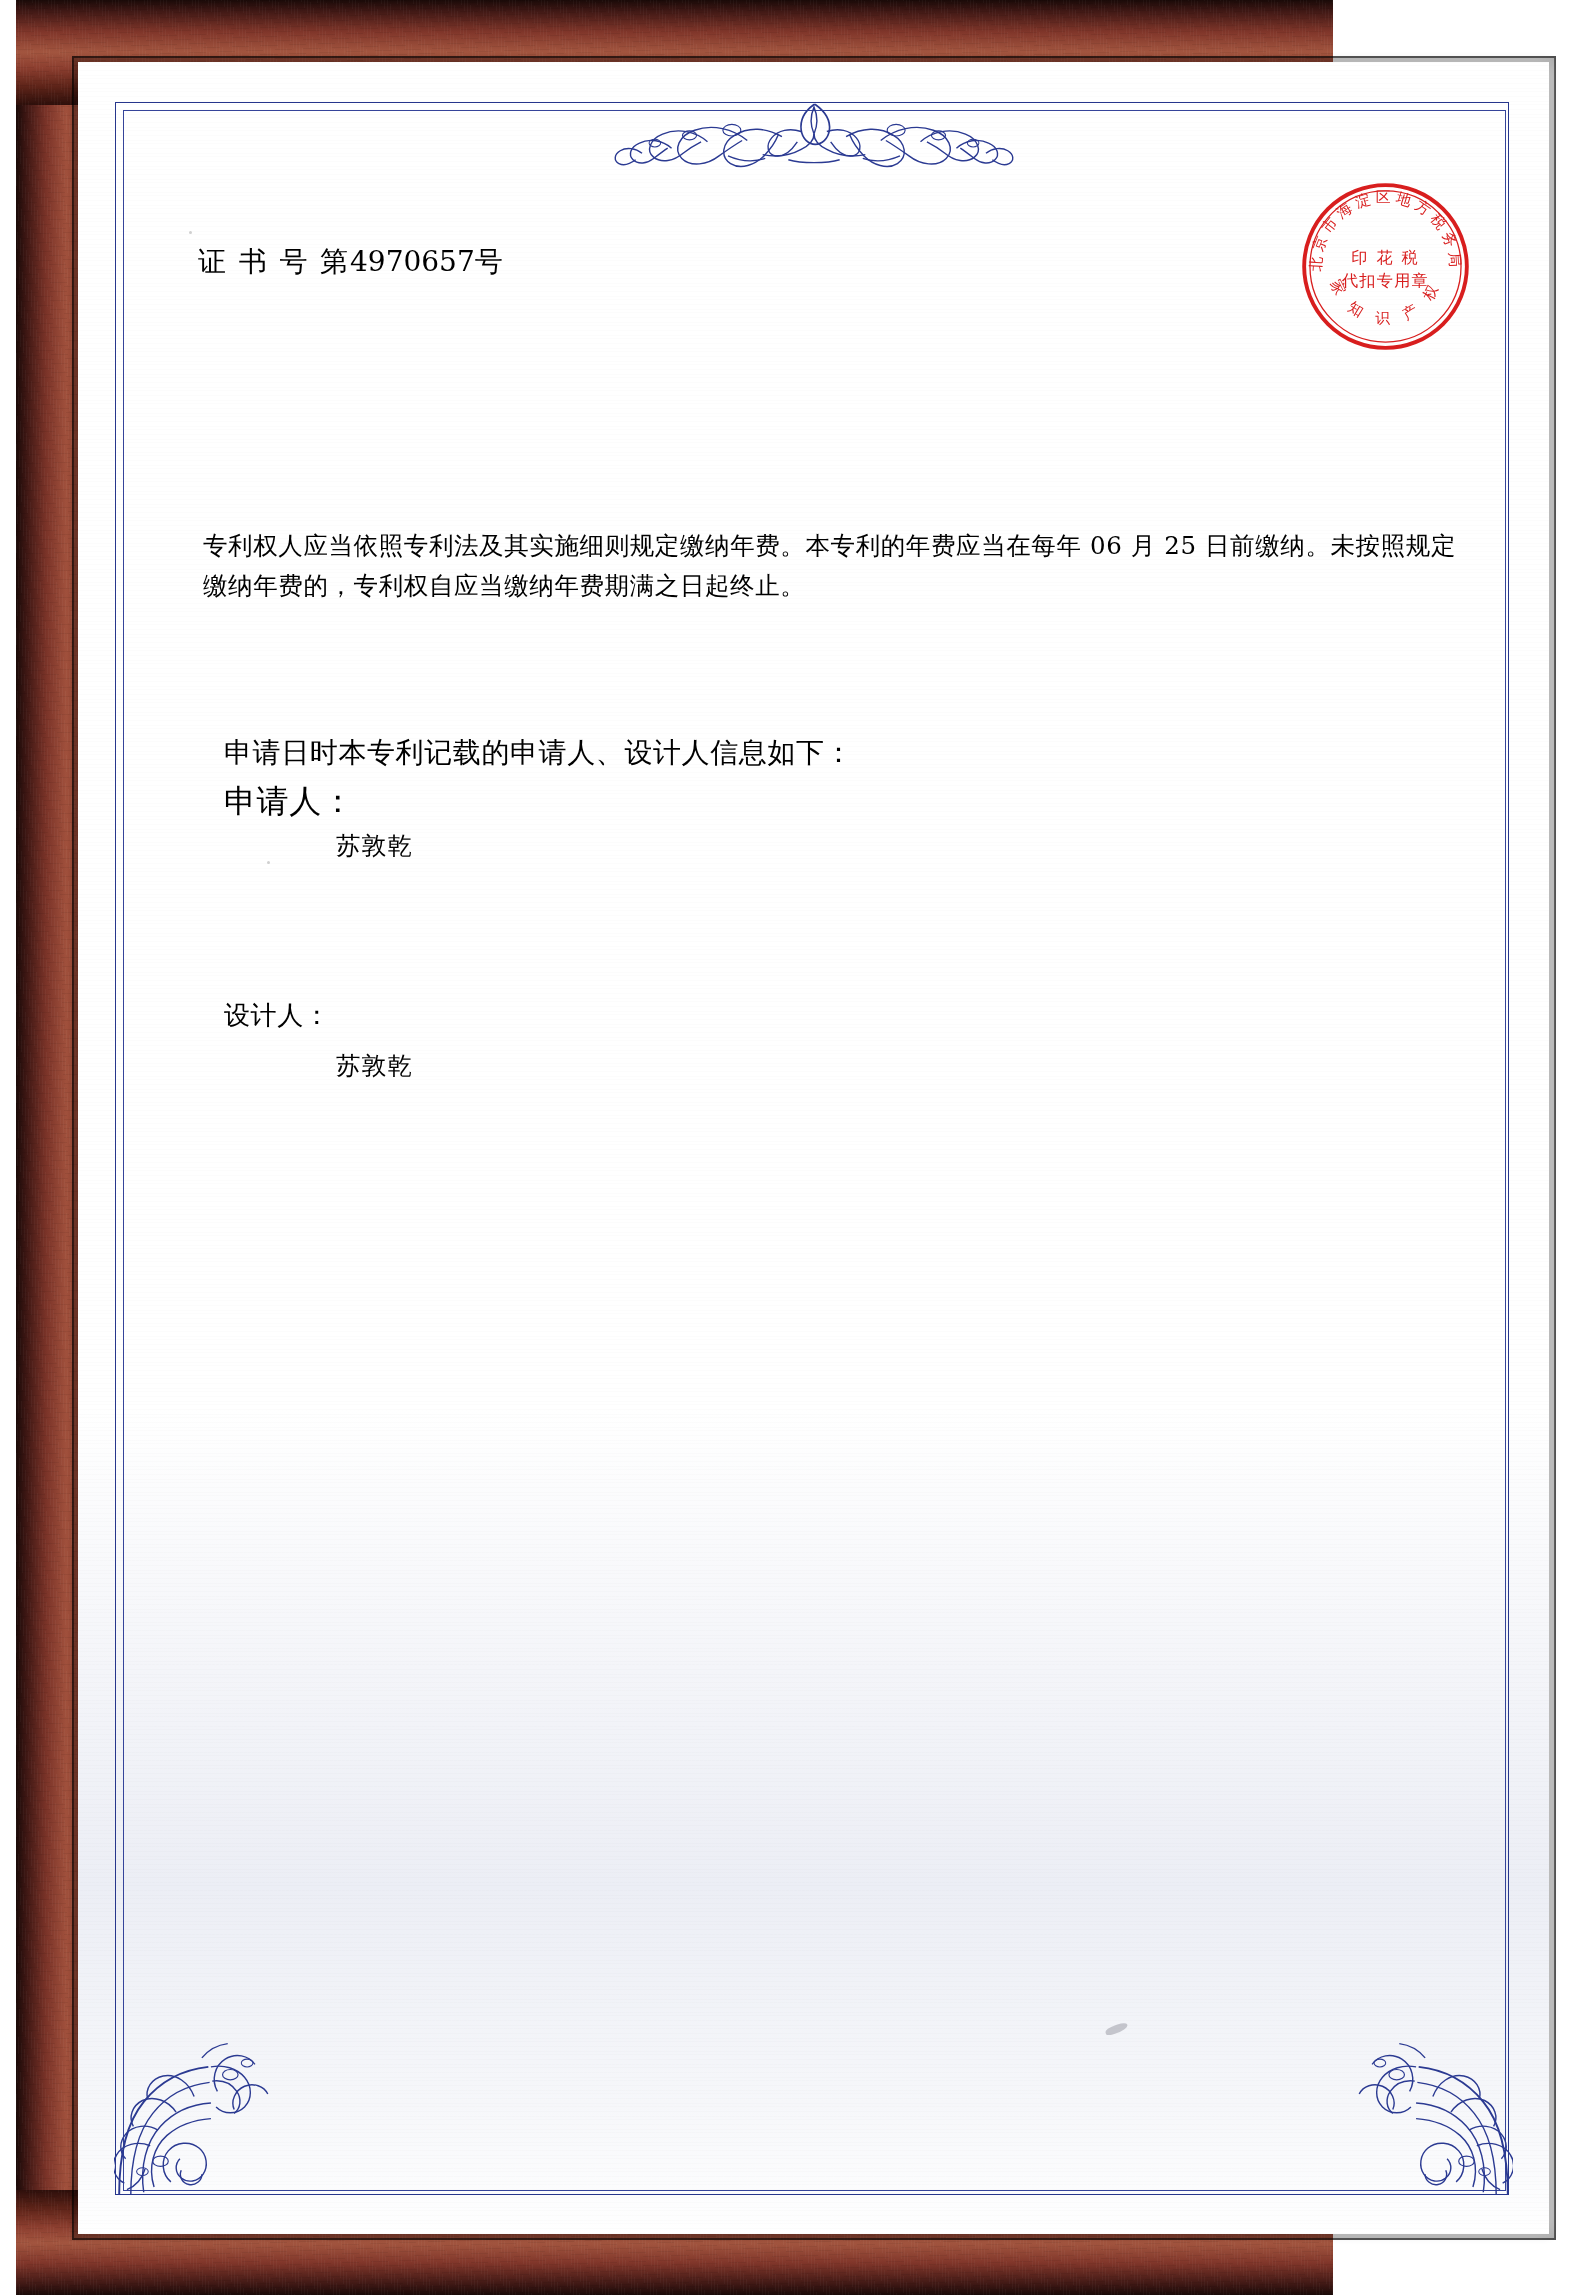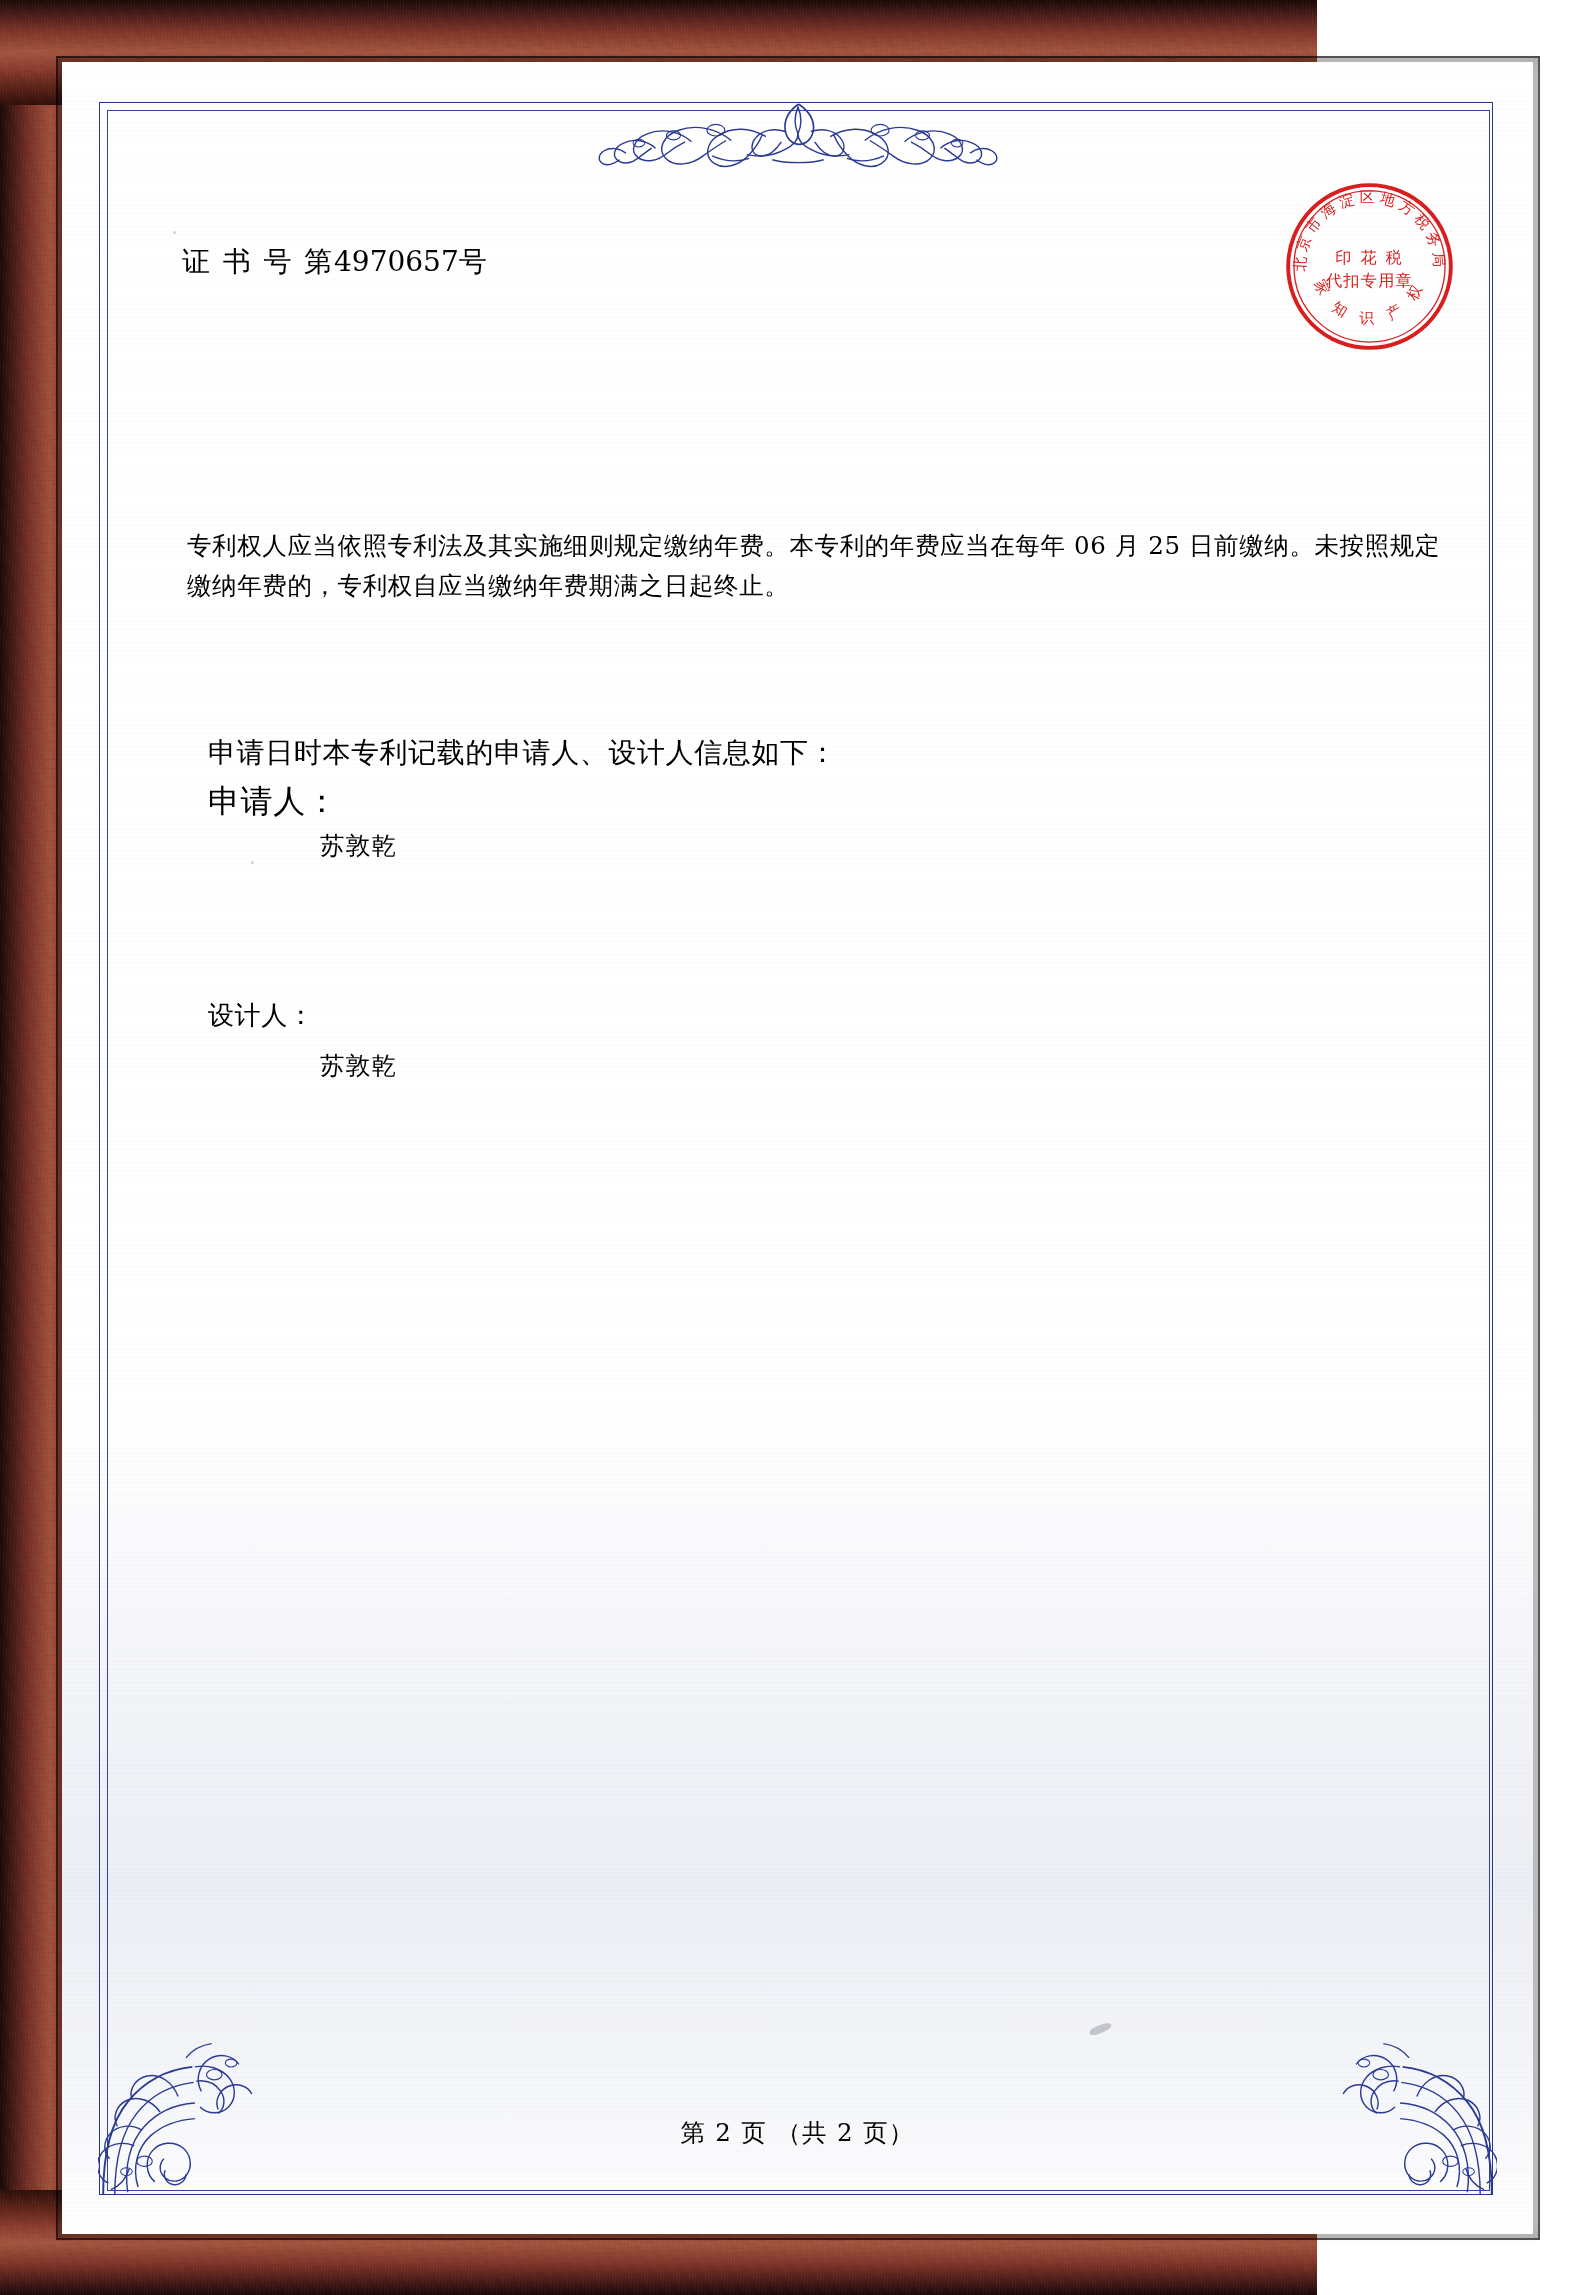--- a/index.html
+++ b/index.html
@@ -10,21 +10,21 @@
   body {
     width: 1595px;
     height: 2295px;
     font-family: "Liberation Serif", serif;
     overflow: hidden;
   }
 
   
   .frame {
     position: absolute;
-    left: 0; top: 0;
+    left: 16px; top: 0;
     width: 1317px;
     height: 2295px;
     background:
       linear-gradient(90deg,
         #1a0a08 0px, #3a1512 9px, #7a3328 30px, #a0503c 50px,
         #8e4030 67px, #5e2419 85px, #32100c 103px),
       #4a1c14;
     background-size: 100% 100%;
   }
   
@@ -355,20 +355,19 @@
     </div>
 
     <div class="para">专利权人应当依照专利法及其实施细则规定缴纳年费。本专利的年费应当在每年 06 月 25 日前缴纳。未按照规定缴纳年费的，专利权自应当缴纳年费期满之日起终止。</div>
 
     <div class="info-head">申请日时本专利记载的申请人、设计人信息如下：</div>
     <div class="applicant-label">申请人：</div>
     <div class="applicant-name">苏敦乾</div>
     <div class="designer-label">设计人：</div>
     <div class="designer-name">苏敦乾</div>
 
-    <div class="page-footer">第 2 页 （共 2 页）</div>
 
     <div class="speck" style="left:111px; top:169px; width:3.2px; height:3.2px;"></div>
     <div class="speck" style="left:189px; top:799px; width:3.2px; height:3.2px;"></div>
     <div class="smudge"></div>
   </div>
 </div>
 
 
 </body></html>

